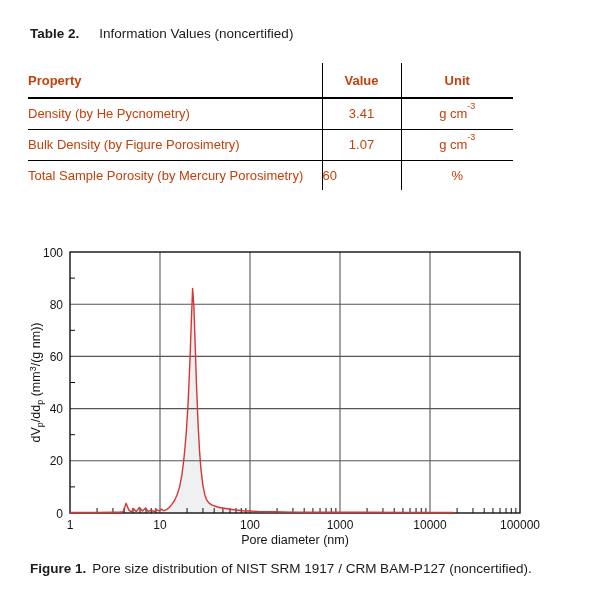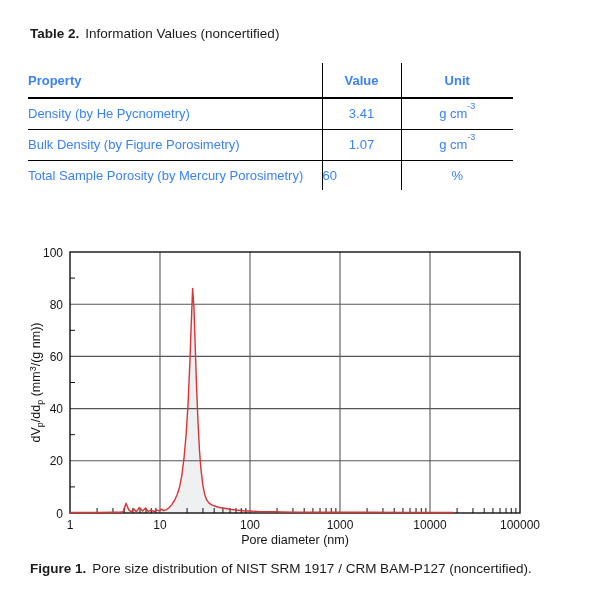--- a/index.html
+++ b/index.html
@@ -7,26 +7,26 @@
     width: 610px; height: 601px; position: relative; overflow: hidden;
     font-family: "Liberation Sans", "DejaVu Sans", sans-serif;
     color: #1b1b1b;
     -webkit-font-smoothing: antialiased;
   }
   .table-title {
     position: absolute; left: 30px; top: 26px;
     font-size: 13.5px; line-height: 15px; white-space: nowrap;
   }
   .table-title b { font-weight: 700; margin-top: 48px; }
-  .table-title .tt { margin-left: 6px; }
+  .table-title .tt { margin-left: 20px; }
 
   table.info {
     position: absolute; left: 28px; top: 63px;
     border-collapse: collapse; table-layout: fixed;
-    width: 485px; font-size: 13px; color: #3b82f6;
+    width: 485px; font-size: 13px; color: #c2410c;
   }
   table.info th, table.info td { padding: 0; font-weight: 400; vertical-align: middle; }
   table.info th { font-weight: 700; }
   tr.hdr   { height: 35px; }
   tr.r     { height: 31px; }
   tr.rlast { height: 30px; }
   tr.hdr th { border-bottom: 2px solid #000; }
   tr.r td   { border-bottom: 1.5px solid #000; margin-left: 12px; }
   .sep { border-right: 1.2px solid #000; }
   .cprop { text-align: left; padding-left: 3px; }

